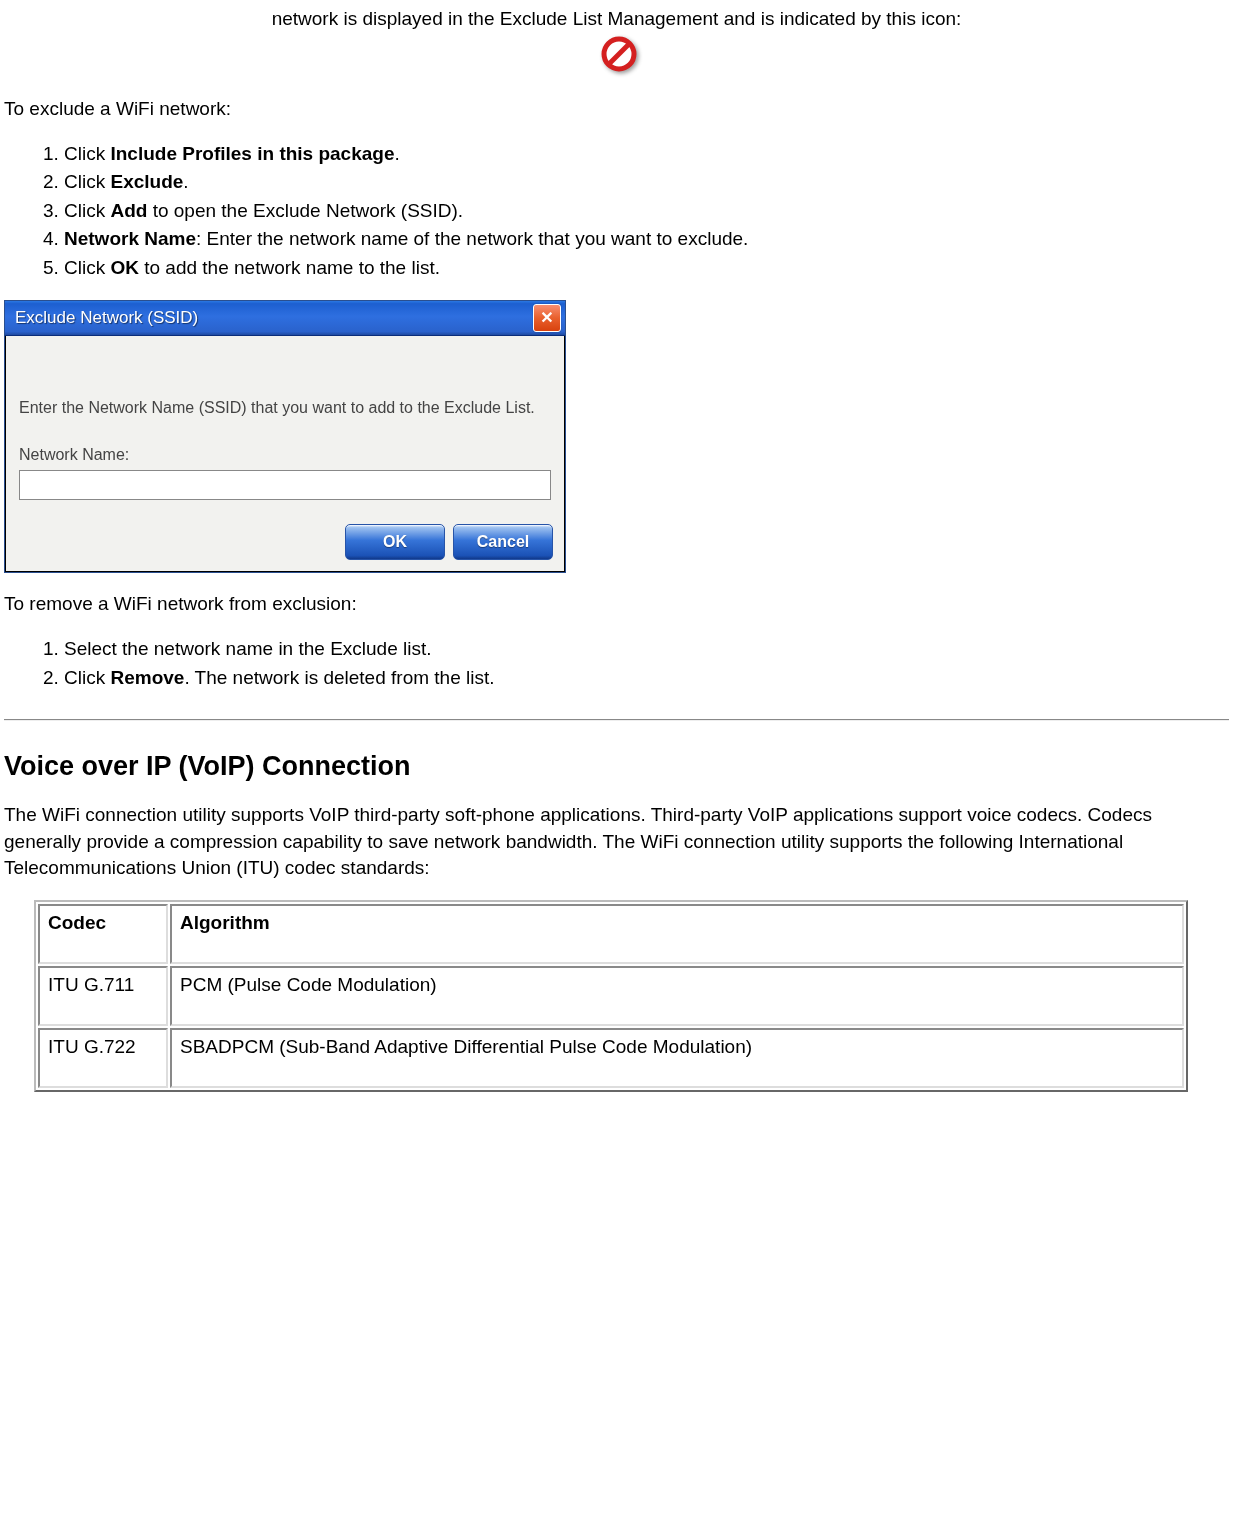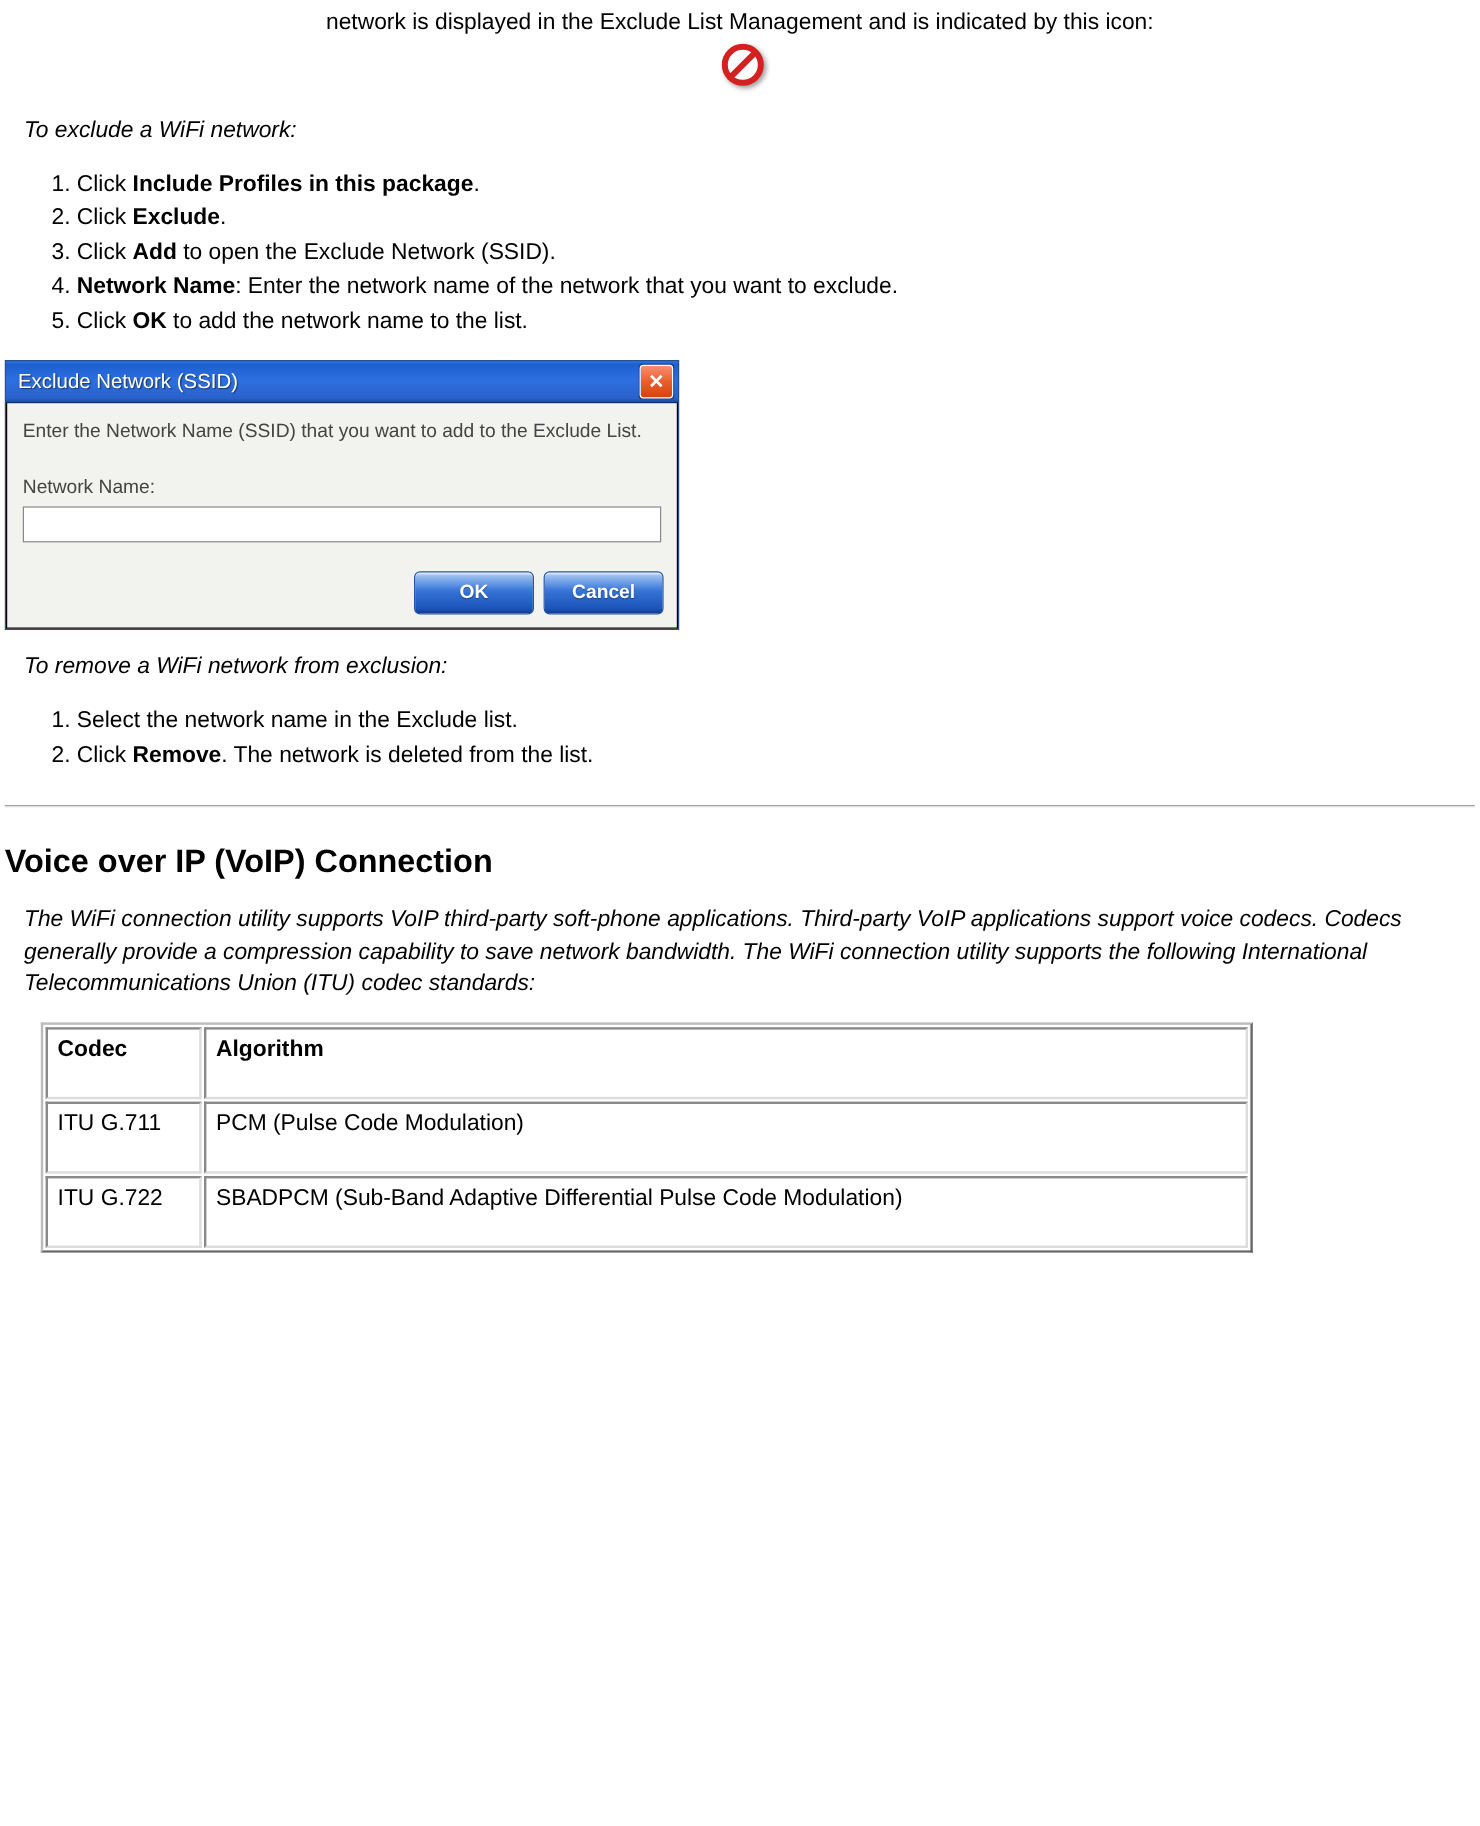--- a/index.html
+++ b/index.html
@@ -8,23 +8,22 @@
       color: #000;
       margin: 0;
       padding: 0;
       width: 1233px;
       background: #fff;
     }
     .content {
       padding: 0 4px;
     }
     p {
-      margin: 18px 16px;
+      margin: 18px 0;
       line-height: 1.4;
-      font-style: italic;
     }
     ol {
       margin: 18px 0;
       padding-left: 60px;
     }
     ol li {
       margin: 2px 0;
       line-height: 1.4;
     }
     .bold {
@@ -102,20 +101,21 @@
       cursor: pointer;
     }
     .dialog-body {
       padding: 14px 14px 8px 14px;
       font-size: 16px;
       color: #444;
     }
     .dialog-instruction {
       margin-bottom: 28px;
       line-height: 1.3;
+      margin-top: 48px;
     }
     .dialog-label {
       margin-bottom: 6px;
     }
     .dialog-input {
       width: 100%;
       height: 30px;
       border: 1px solid #888;
       background: #fff;
       box-sizing: border-box;
@@ -140,21 +140,21 @@
       cursor: pointer;
       text-shadow: 0 1px 1px rgba(0,0,0,0.4);
       box-shadow: inset 0 1px 0 rgba(255,255,255,0.5);
     }
     
     table.codec {
       border-collapse: separate;
       border-spacing: 2px;
       border: 2px outset #bbb;
       margin: 10px 0 0 30px;
-      width: 1010px;
+      width: 1154px;
       font-family: Verdana, Geneva, sans-serif;
       font-size: 19px;
     }
     table.codec th, table.codec td {
       border: 2px inset #ddd;
       padding: 6px 8px 28px 8px;
       text-align: left;
       vertical-align: top;
     }
     table.codec th {

